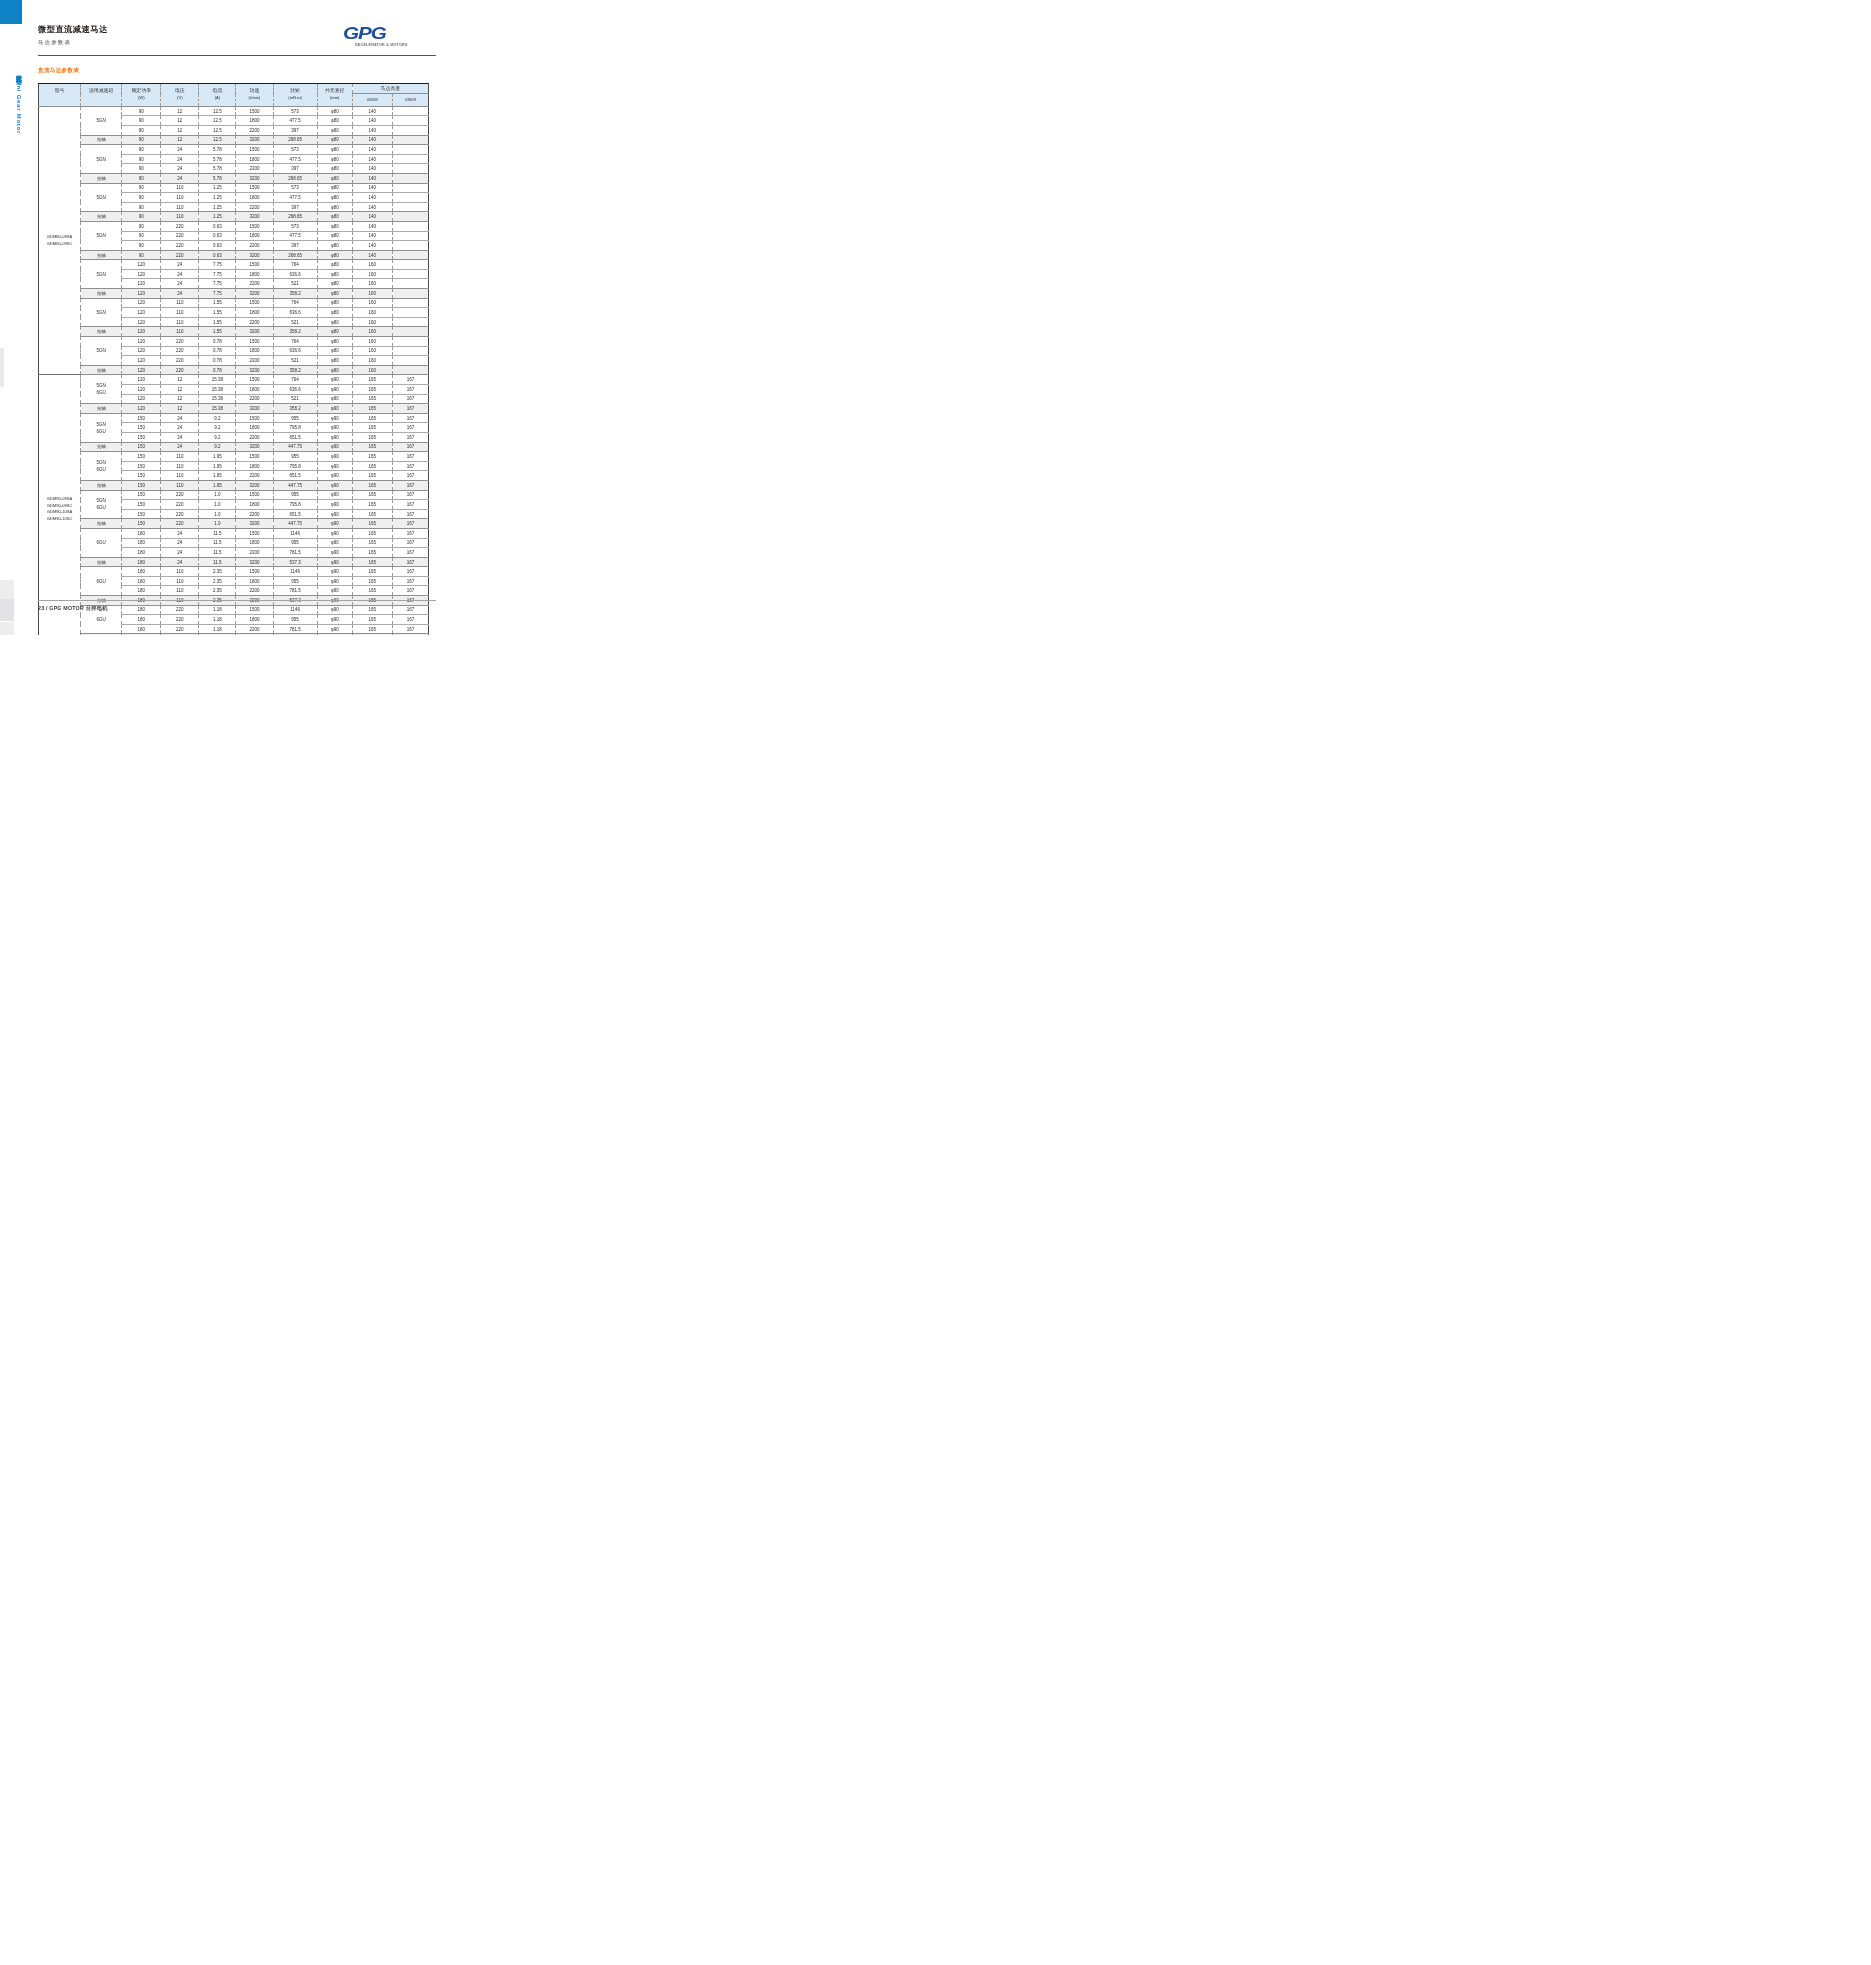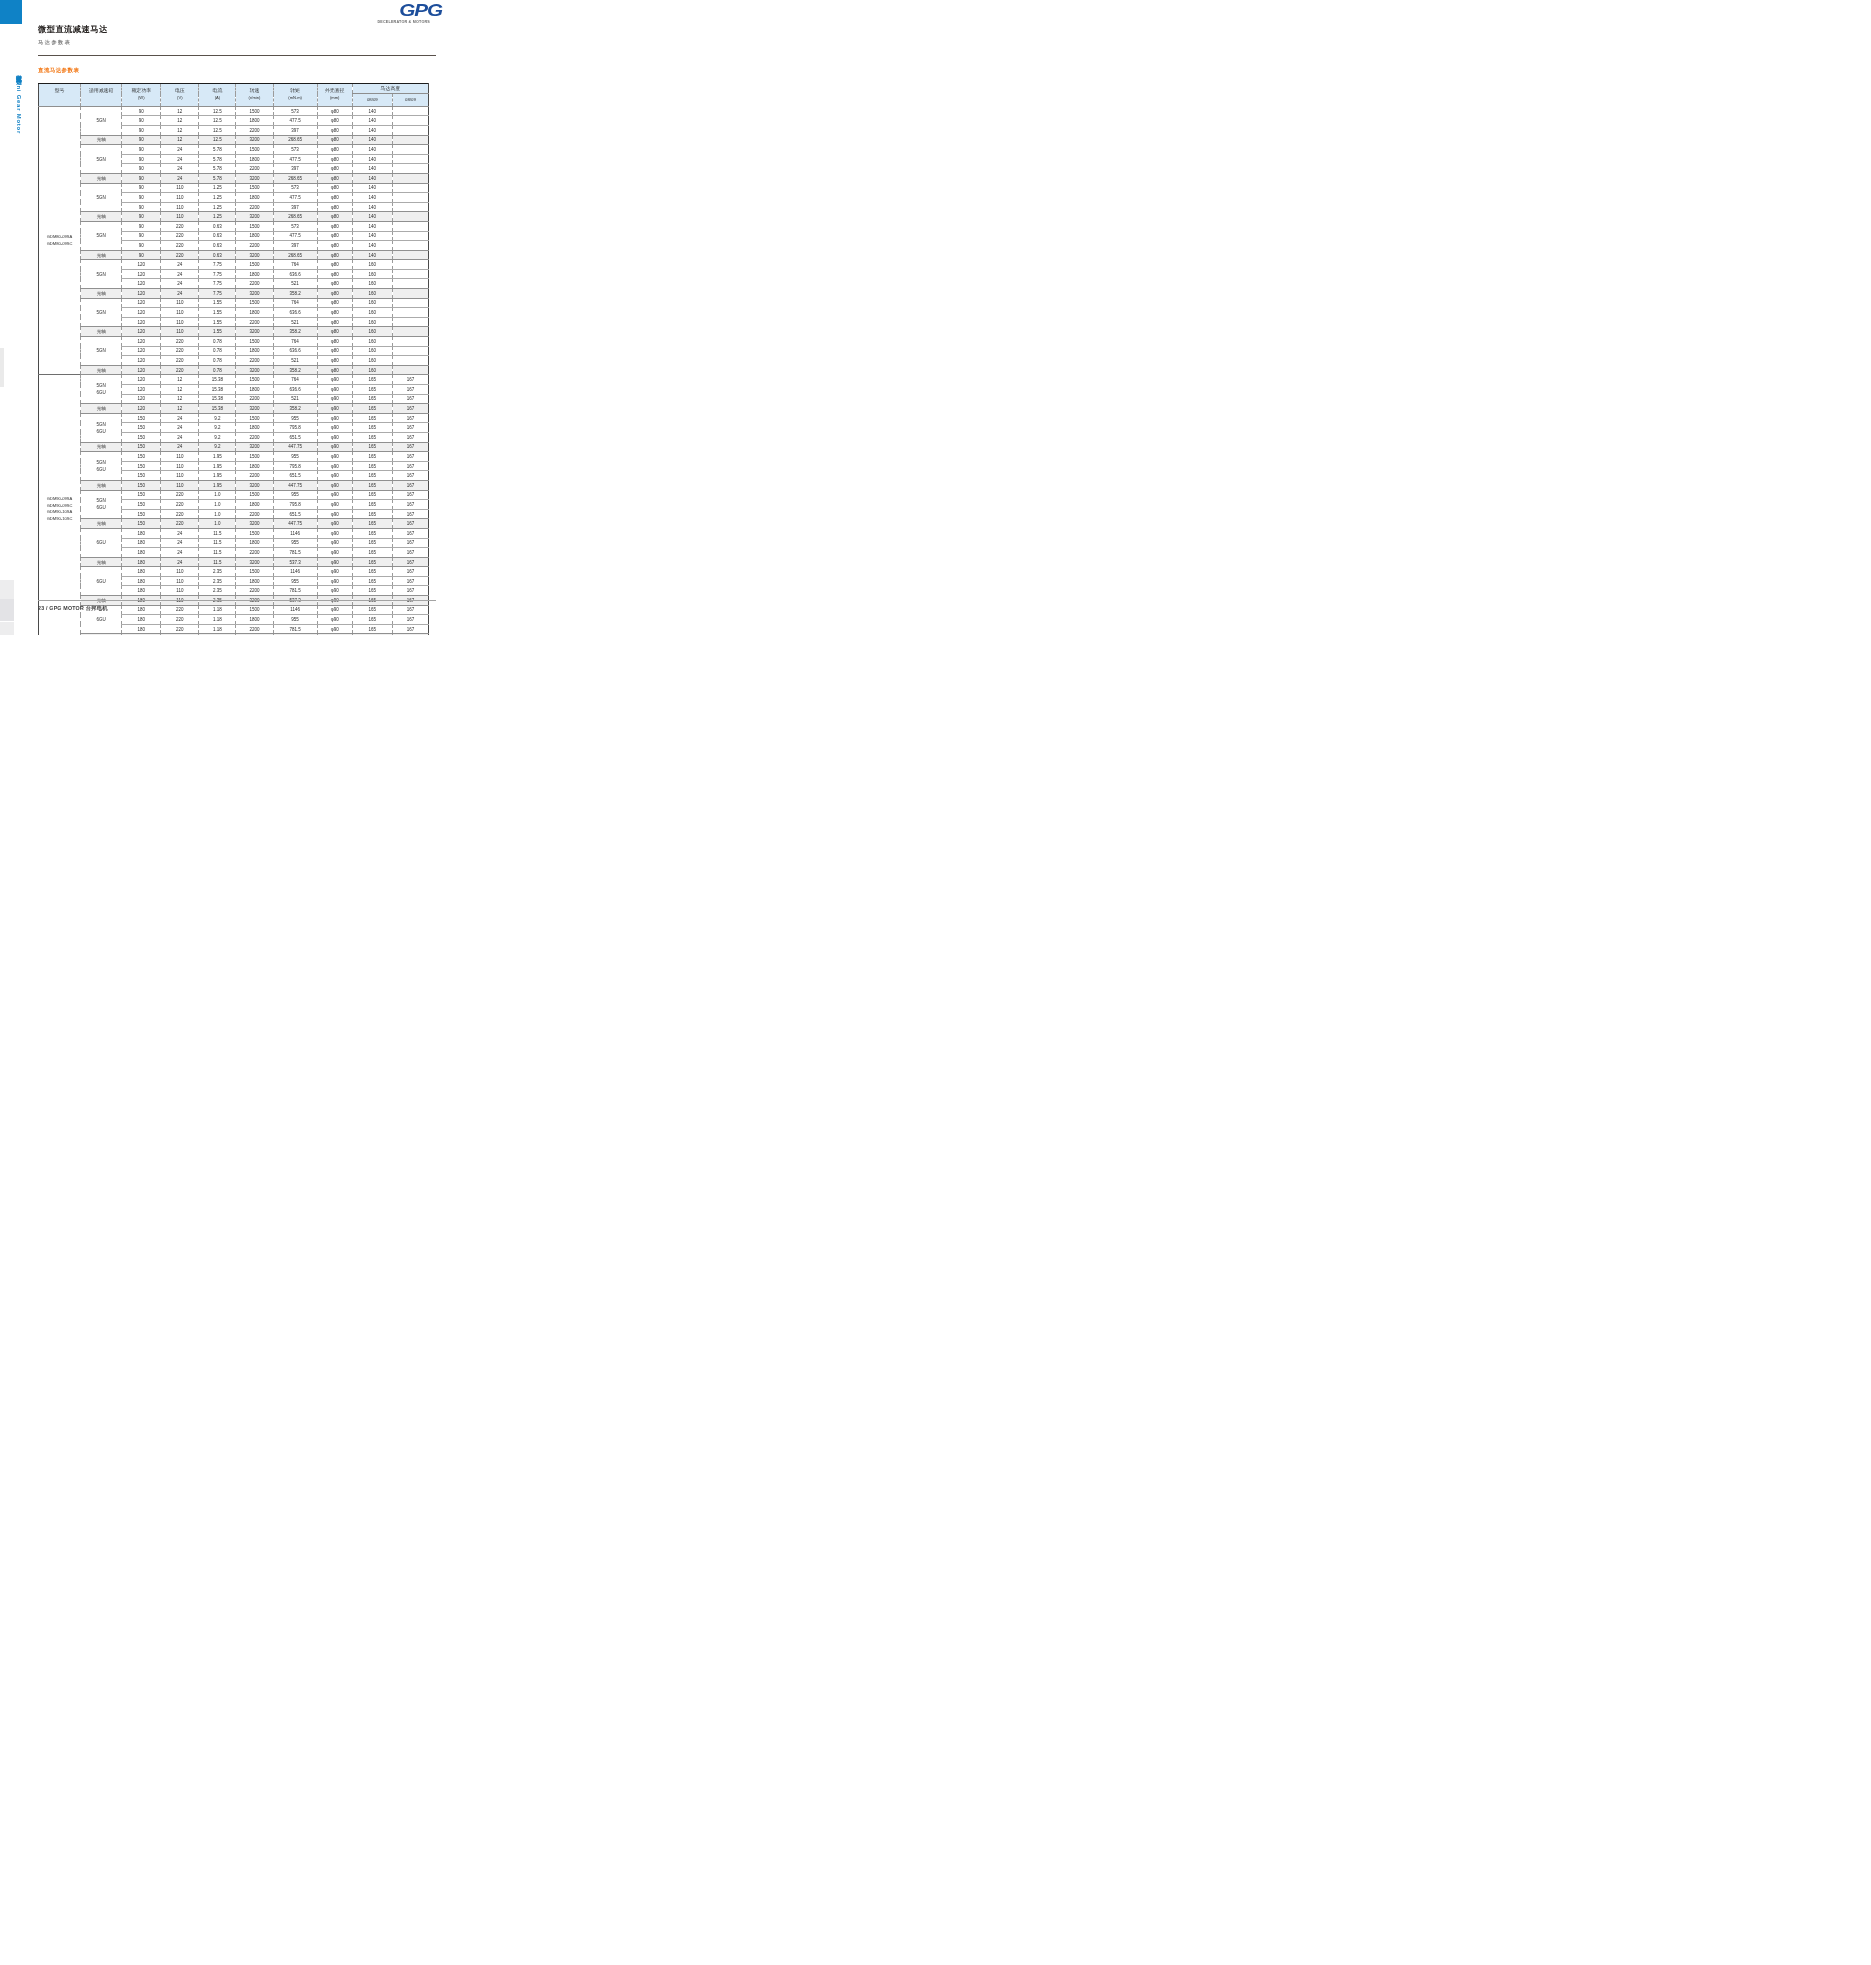--- a/index.html
+++ b/index.html
@@ -27,21 +27,21 @@
   .tab-b3    { top:622px; width:14px; height:13px;  background:#ededee; }
 
   .page-title {
     position:absolute; left:38px; top:24.4px;
     font-size:8.3px; font-weight:bold; color:#262220; letter-spacing:0.4px;
   }
   .page-subtitle {
     position:absolute; left:38px; top:39px;
     font-size:5.1px; color:#848484; font-weight:bold; letter-spacing:1.6px;
   }
-  .logo { position:absolute; left:355px; top:2px; width:75px; text-align:right; }
+  .logo { position:absolute; left:355px; top:25px; width:75px; text-align:left; }
   .logo-mark {
     font-size:15.7px; font-weight:900; font-style:italic; color:#1d4e9b;
     transform:scaleX(1.32); transform-origin:center; letter-spacing:-0.8px; line-height:17.3px;
   }
   .logo-tagline {
     margin-top:0.8px; font-size:3.7px; font-weight:bold; color:#6d6d6d; letter-spacing:0.2px;
   }
   .title-rule { position:absolute; left:38px; top:55px; width:398px; height:1px; background:#59514b; }
   .section-heading {
     position:absolute; left:38px; top:67px;

